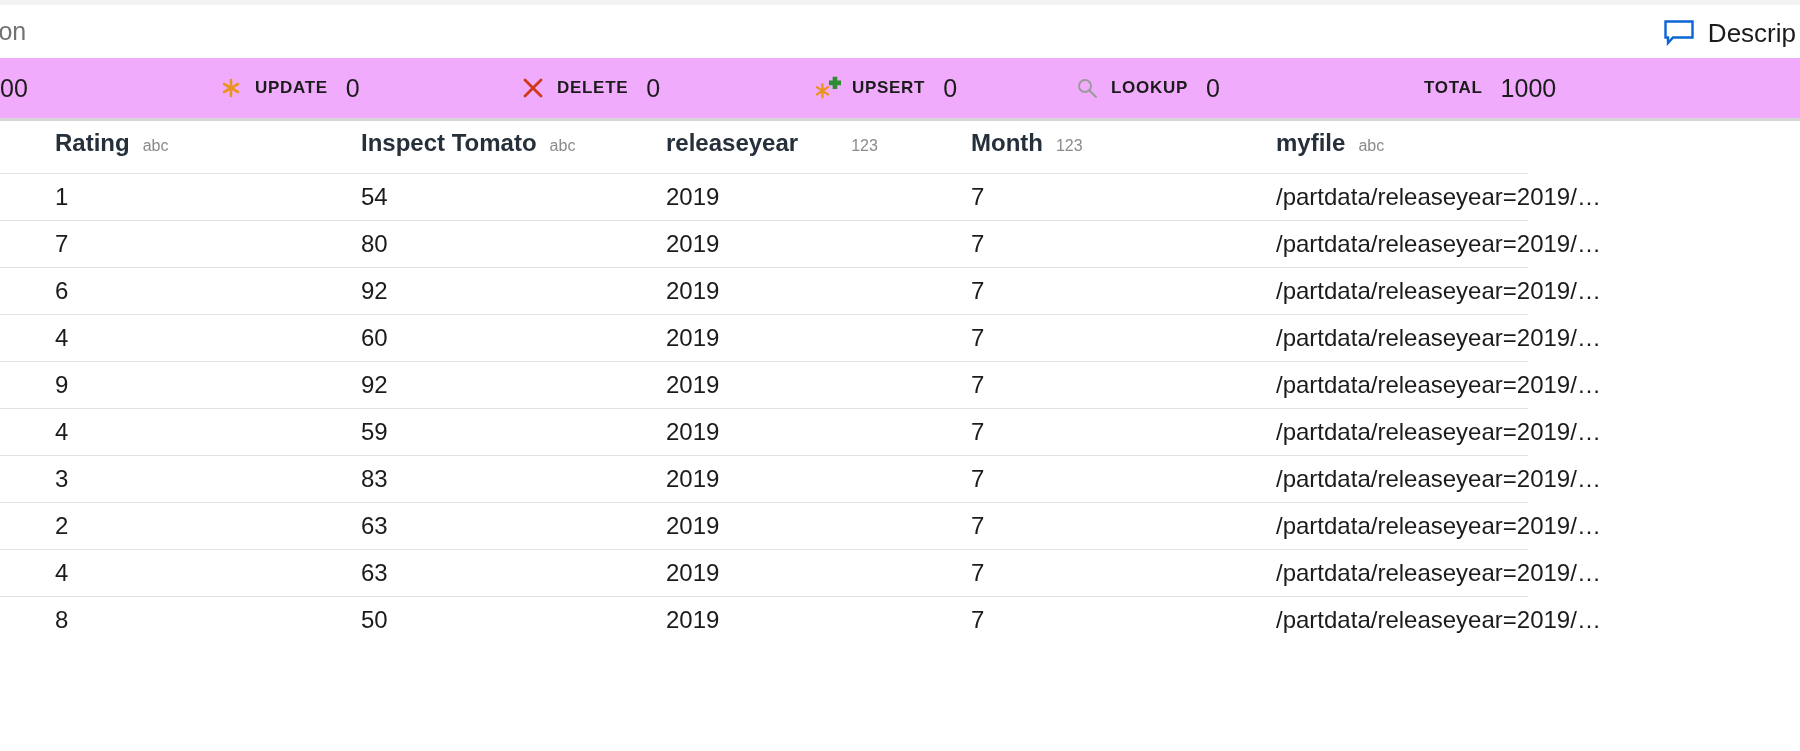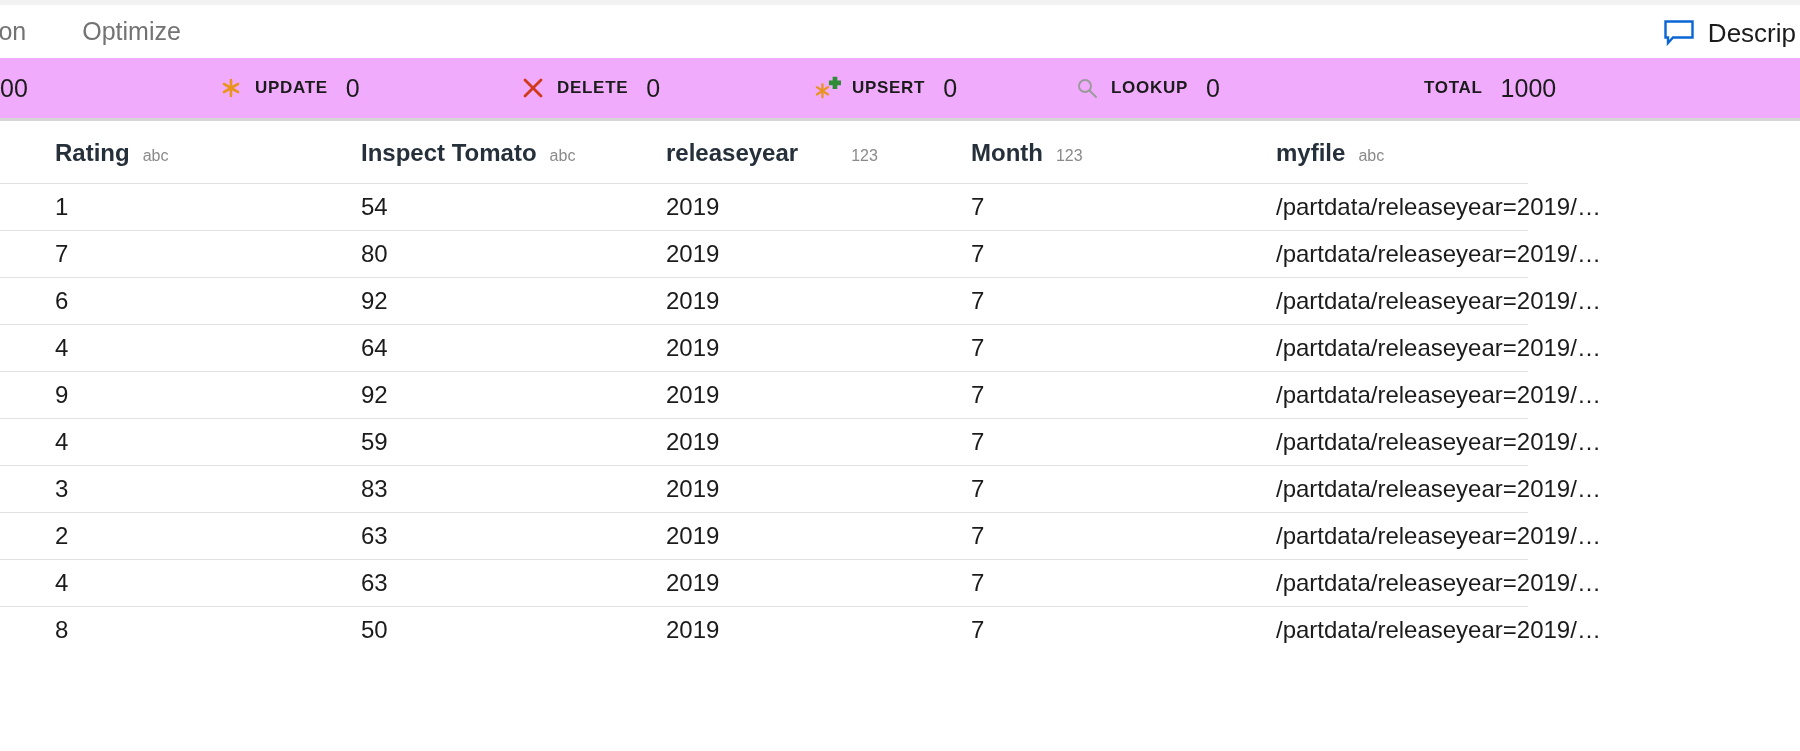--- a/index.html
+++ b/index.html
@@ -66,21 +66,21 @@
     white-space:nowrap;
   }
   .stat .ic { width:26px; height:26px; display:flex; align-items:center; justify-content:center; margin-right:11px; }
   .stat .lbl {
     font-size:17px; font-weight:bold; letter-spacing:0.7px;
     color:#1b1b1b; text-transform:uppercase;
   }
   .stat .val { font-size:25px; color:#1b1b1b; margin-left:18px; }
 
   
-  .table { position:absolute; top:122px; left:0; width:1528px; }
+  .table { position:absolute; top:112px; left:0; width:1528px; }
   .row { position:relative; height:47px; display:flex; align-items:center; }
   .row.head { height:61px; }
   .row.body { border-top:1px solid #e2e2e2; }
   .cell { position:absolute; display:flex; align-items:baseline; white-space:nowrap; }
   .cell .name { font-size:24px; font-weight:bold; color:#26303b; }
   .cell .typ { font-size:16px; color:#8a8a8a; margin-left:13px; }
   .cell .v { font-size:24px; color:#1b1b1b; }
 
   
   .c0 { left:55px; }
@@ -93,23 +93,20 @@
 <body>
 
 <div id="app">
 
   <div class="top-strip"></div>
 
   <div class="tabbar">
     <div class="tabs" id="tabs-host">
         <div class="tab first">
           <span>jection</span>
-        </div>
-        <div class="tab">
-          <span>Optimize</span>
         </div>
       </div>
 
     <div class="desc-btn">
       <span class="bubble-icon">
         <svg width="30" height="26" viewBox="0 0 30 26">
           <path d="M1.5 1.5 H28.5 V17.5 H9 L4 23 V17.5 H1.5 Z" fill="none" stroke="#0a65d4" stroke-width="2.4"></path>
         </svg>
       </span>
       <span>Descrip</span>
@@ -250,21 +247,21 @@
           </div>
           <div class="cell c4">
             <span class="v">/partdata/releaseyear=2019/…</span>
           </div>
         </div>
         <div class="row body">
           <div class="cell c0">
             <span class="v">4</span>
           </div>
           <div class="cell c1">
-            <span class="v">64</span>
+            <span class="v">60</span>
           </div>
           <div class="cell c2">
             <span class="v">2019</span>
           </div>
           <div class="cell c3">
             <span class="v">7</span>
           </div>
           <div class="cell c4">
             <span class="v">/partdata/releaseyear=2019/…</span>
           </div>

